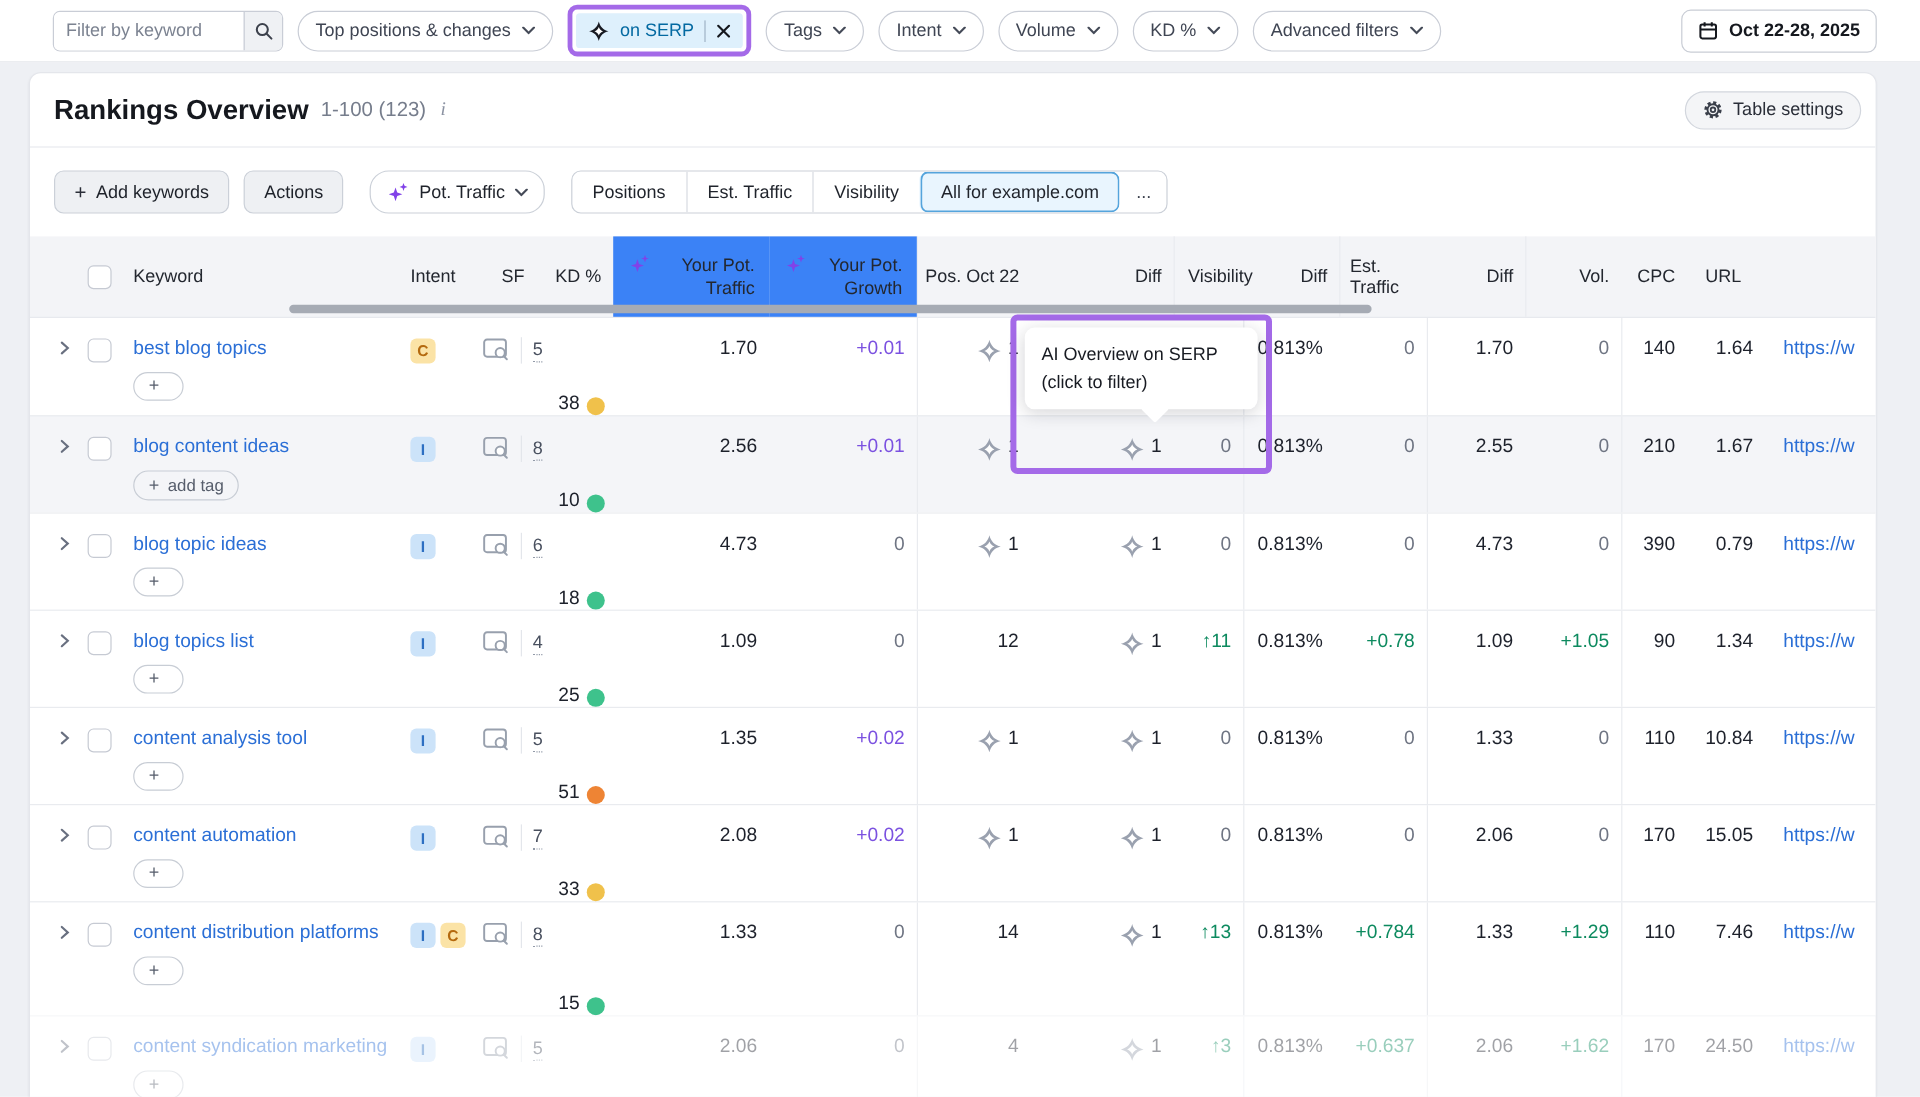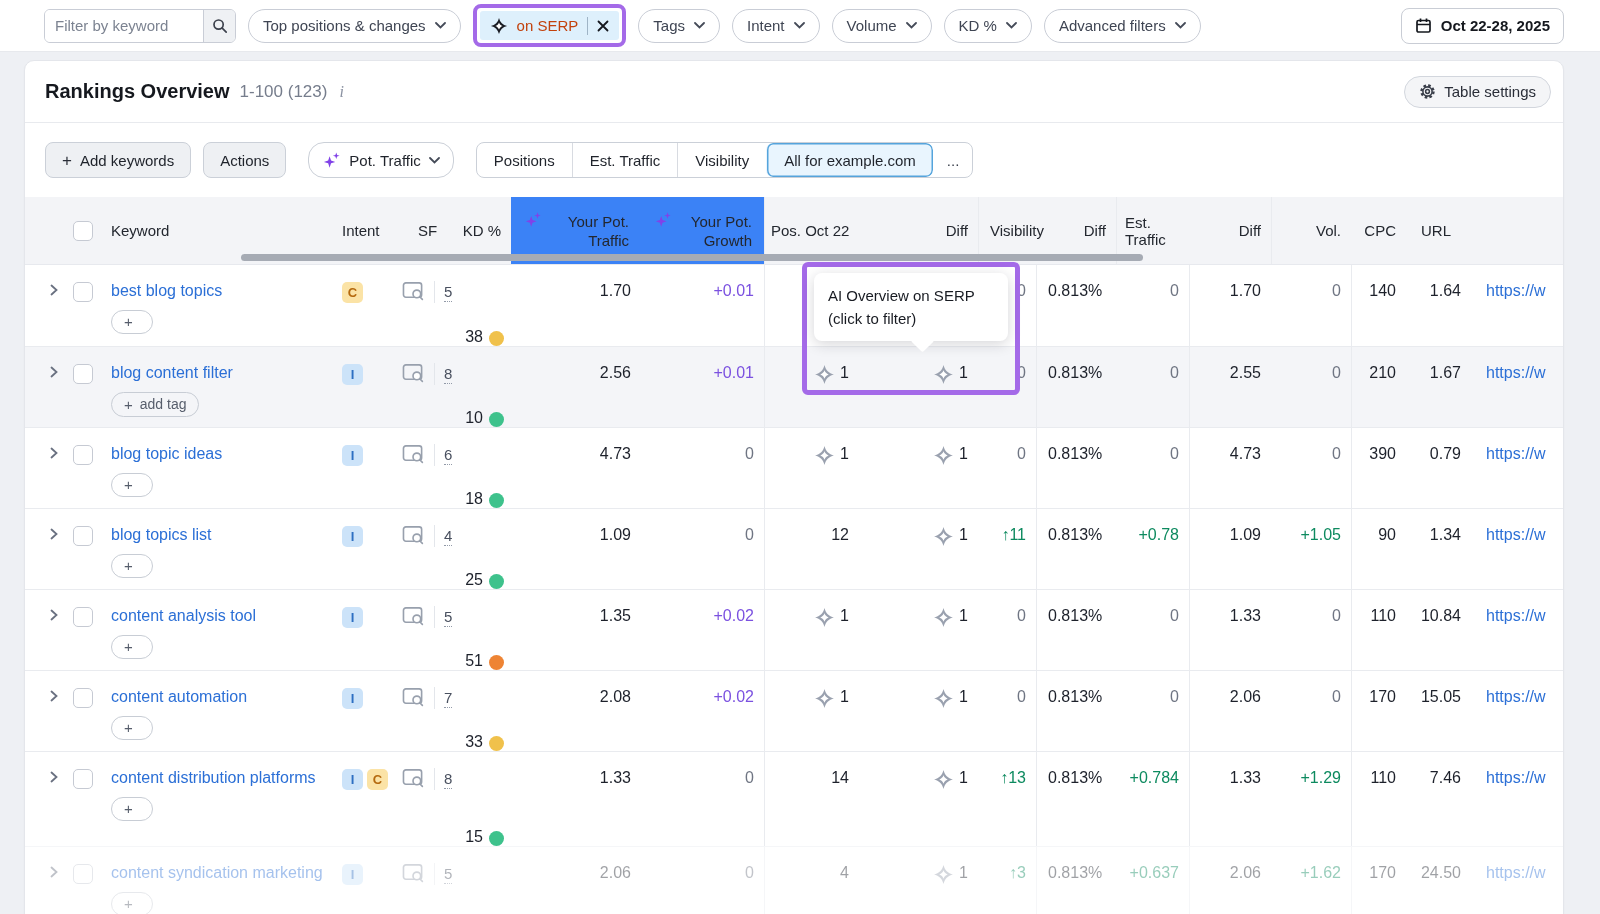--- a/index.html
+++ b/index.html
@@ -8,30 +8,30 @@
   svg{display:block}
 
   
   .topbar{position:absolute;left:0;top:0;width:1600px;height:52px;background:#fff;border-bottom:1px solid #e7e9ed;display:flex;align-items:center;padding:0 36px 0 44px;z-index:3}
   .search{display:flex;height:34px;width:192px;border:1px solid #c9cdd6;border-radius:6px;background:#fff;overflow:hidden;flex:none}
   .search input{flex:1;border:0;outline:0;padding:0 10px;font-size:15px;color:#3a404c;min-width:0;font-family:inherit;background:#fff}
   .search input::placeholder{color:#7c8391}
   .search-btn{width:32px;border:0;border-left:1px solid #c9cdd6;background:#eff1f4;display:flex;align-items:center;justify-content:center;cursor:pointer}
   .pill{height:34px;border:1px solid #c9cdd6;border-radius:17px;background:#fff;display:inline-flex;align-items:center;gap:9px;padding:0 14px;font-size:15px;color:#3f4553;margin-left:12px;flex:none;cursor:pointer;font-family:inherit}
   .chip-wrap{margin-left:12px;border:4px solid var(--highlight-purple,#a46ae8);border-radius:8px;padding:3px;flex:none}
-  .chip{height:29px;background:var(--chip-bg,#def0fc);border-radius:3px;display:flex;align-items:center;gap:9px;padding:0 10px;font-size:15px;color:#c2410c}
+  .chip{height:29px;background:var(--chip-bg,#def0fc);border-radius:3px;display:flex;align-items:center;gap:9px;padding:0 10px;font-size:15px;color:#0369a1}
   .chip .vdiv{width:1px;height:18px;background:#9fb4c6}
   .chip .ai{width:18px;height:18px}
   .chip .ai .p{fill:#181b22}
   .datebtn{margin-left:auto;height:36px;border:1px solid #c9cdd5;border-radius:8px;background:#fff;display:flex;align-items:center;gap:9px;padding:0 13px;font-size:15px;font-weight:600;color:#15181e;flex:none;cursor:pointer;font-family:inherit}
 
   
   .card{position:absolute;left:24px;top:60px;width:1540px;height:980px;background:#fff;border:1px solid #e4e6eb;border-radius:10px 10px 0 0;box-shadow:0 1px 2px rgba(20,24,40,.04);overflow:hidden;z-index:1}
   .card-head{height:62px;display:flex;align-items:center;padding:0 12px 0 20px;border-bottom:1px solid #e8eaee}
-  .title{font-size:20px;font-weight:700;color:#15181e}
+  .title{font-size:23px;font-weight:700;color:#15181e}
   .range{font-size:17px;color:#767d8c;margin-left:10px}
   .info{font-family:"Liberation Serif",serif;font-style:italic;font-size:16px;color:#8b92a2;margin-left:12px}
   .settings-btn{margin-left:auto;height:32px;border:1px solid #d2d6dd;border-radius:16px;background:#f4f5f7;display:flex;align-items:center;gap:8px;padding:0 14px;font-size:15px;color:#2a2e38;cursor:pointer;font-family:inherit}
 
   .toolbar{display:flex;align-items:center;padding:19px 20px}
   .gbtn{height:36px;border:1px solid #cbd0d8;border-radius:8px;background:#eef0f3;display:flex;align-items:center;gap:8px;padding:0 16px;font-size:15px;color:#1e222a;cursor:pointer;font-family:inherit}
   .gbtn .plus{font-size:17px;color:#2a2e38;line-height:1}
   .gbtn+.gbtn{margin-left:12px}
   .whtbtn{height:36px;border:1px solid #cbd0d8;border-radius:16px;background:#fff;display:flex;align-items:center;gap:8px;padding:0 13px;font-size:15px;color:#1f232b;margin-left:22px;cursor:pointer;font-family:inherit}
   .tabs{display:flex;align-items:stretch;border:1px solid #cbd0d8;border-radius:8px;height:36px;background:#fff;margin-left:22px;overflow:hidden}
@@ -90,21 +90,21 @@
   .url{padding-left:15px;overflow:hidden;white-space:nowrap}
   .urllink{color:var(--link-blue,#2b6fd6);text-decoration:none;cursor:pointer}
   .t-gray{color:#6f7583}
   .t-green{color:var(--diff-green,#0d8a5f)}
   .t-violet{color:var(--growth-violet,#7b51e0)}
   .ai{width:21px;height:21px;flex:none}
   .ai .p{fill:var(--ai-icon-gray,#9aa1af)}
   .ai .h{fill:#fff}
 
   
-  .overlay{position:absolute;left:802px;top:262px;width:218px;height:133px;border:5px solid var(--highlight-purple,#a46ae8);border-radius:6px;z-index:6;pointer-events:none}
+  .overlay{position:absolute;left:842px;top:262px;width:218px;height:133px;border:5px solid var(--highlight-purple,#a46ae8);border-radius:6px;z-index:6;pointer-events:none}
   .tooltip{position:absolute;left:7px;top:6px;width:194px;background:#fff;border-radius:8px;box-shadow:0 3px 14px rgba(20,24,40,.18);padding:11px 14px;font-size:15px;line-height:23px;color:#181b22}
   .tooltip .arrow{position:absolute;left:100px;bottom:-8px;width:17px;height:17px;background:#fff;transform:rotate(45deg);border-radius:2px}
 </style>
 </head>
 <body>
 
 <div class="topbar">
   <div class="search">
     <input placeholder="Filter by keyword" style="">
     <button class="search-btn">
@@ -328,21 +328,21 @@
       <div class="row hover">
     <div class="cell sel">
       <span class="chev">
             <svg width="14" height="14" viewBox="0 0 14 14">
               <path d="M4.5 2.5 L9.5 7 L4.5 11.5" fill="none" stroke="#697080" stroke-width="1.8" stroke-linecap="round"></path>
             </svg>
           </span>
       <span class="cb"></span>
     </div>
     <div class="cell kw">
-      <a class="kwlink">blog content filter</a>
+      <a class="kwlink">blog content ideas</a>
       <span class="addtag">
             <span class="plus">+</span>
             <span class="addtag-label">add tag</span>
           </span>
     </div>
     <div class="cell intent">
           <span class="badge b-i">I</span>
         </div>
     <div class="cell sf">
       <span class="serp-ico">

